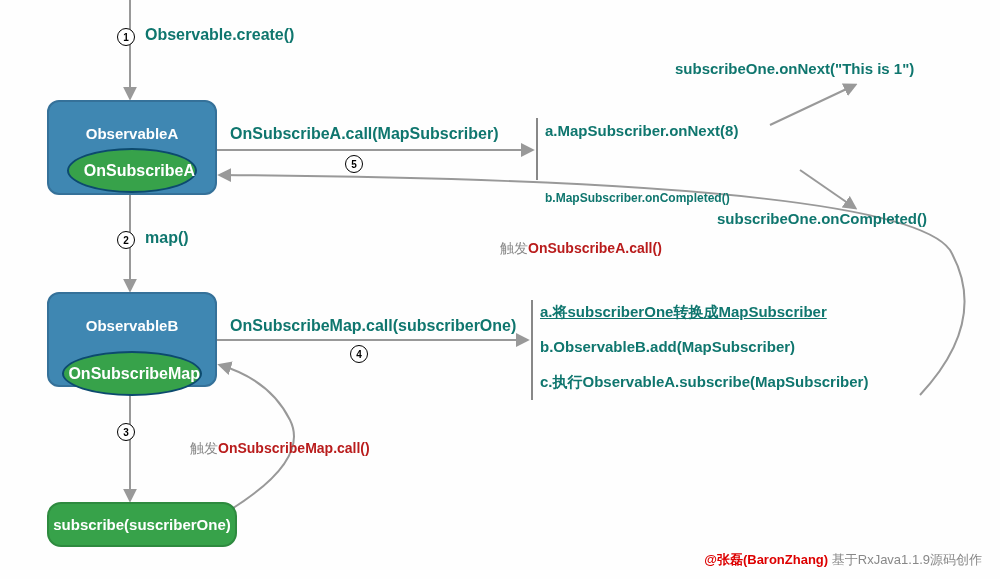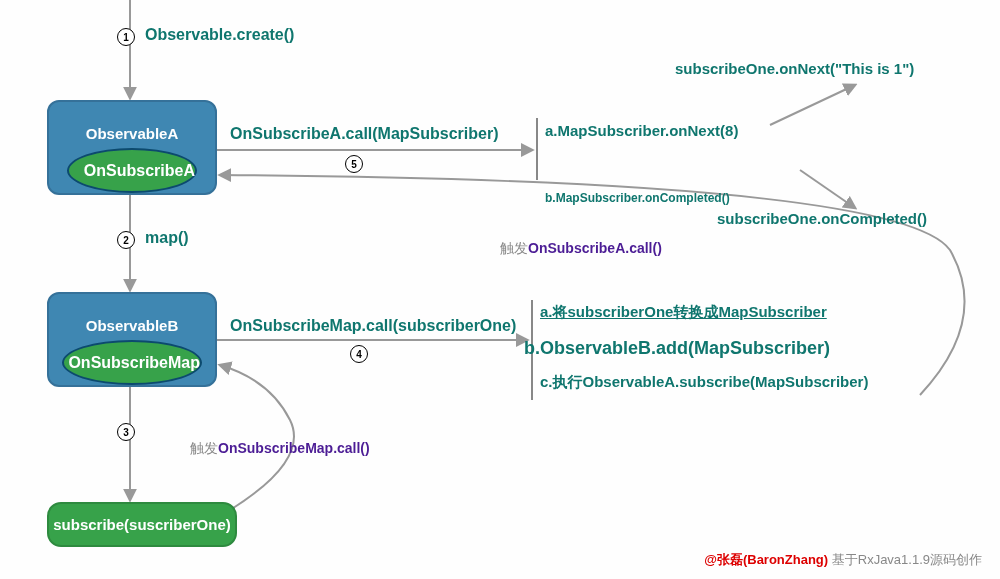--- a/index.html
+++ b/index.html
@@ -41,21 +41,21 @@
   .green-box {
     background: #37a24a;
     border: 2px solid #2e8a3f;
     border-radius: 14px;
     color: #fff;
     display: flex; align-items: center; justify-content: center;
     font-size: 15px;
     padding: 10px 28px;
   }
   .trigger-text { color: #888; font-size: 14px; font-weight: normal; }
-  .trigger-text .em { font-weight: bold; color: #4c1d95; }
+  .trigger-text .em { font-weight: bold; color: #b91c1c; }
   .credit { color: #d00; font-size: 13px; font-weight: bold; }
   .credit .gray { color: #888; font-weight: normal; }
   svg.bg { position: absolute; top: 0; left: 0; }
 </style>
 </head>
 <body>
 
 <svg class="bg" width="1000" height="579">
   <defs>
     <marker id="arrow-gray" viewBox="0 0 10 10" refX="8" refY="5" markerWidth="7" markerHeight="7" orient="auto-start-reverse">
@@ -102,31 +102,31 @@
 <div class="abs label-text" style="left:700px; top:210px; font-size:15px;margin-left:17px;">subscribeOne.onCompleted()</div>
 
 <div class="abs trigger-text" style="left:500px; top:240px;">
   <span>触发</span><span class="em">OnSubscribeA.call()</span>
 </div>
 
 <div class="abs step-circle" style="left:117px; top:231px;">2</div>
 <div class="abs label-text" style="left:145px; top:229px;">map()</div>
 
 <div class="abs blue-box" style="left:47px; top:292px; width:170px; height:95px;">
-  <div style="font-size:15px; margin-bottom:6px;">ObservableB</div>
+  <div style="font-size:15px; margin-bottom:17px;">ObservableB</div>
   <div class="green-pill" style="width:140px; height:45px; margin:0 auto;">
     <span>OnSubscribeMap</span>
   </div>
 </div>
 
 <div class="abs label-text" style="left:230px; top:317px;">OnSubscribeMap.call(subscriberOne)</div>
 <div class="abs step-circle" style="left:350px; top:345px;">4</div>
 
 <div class="abs label-text" style="left:540px; top:303px; font-size:15px;text-decoration:underline;">a.将subscriberOne转换成MapSubscriber</div>
-<div class="abs label-text" style="left:524px; top:338px; font-size:18px;">b.ObservableB.add(MapSubscriber)</div>
+<div class="abs label-text" style="left:540px; top:338px; font-size:15px;">b.ObservableB.add(MapSubscriber)</div>
 <div class="abs label-text" style="left:540px; top:373px; font-size:15px;text-align:right;">c.执行ObservableA.subscribe(MapSubscriber)</div>
 
 <div class="abs step-circle" style="left:117px; top:423px;">3</div>
 
 <div class="abs trigger-text" style="left:190px; top:440px;">
   <span>触发</span><span class="em">OnSubscribeMap.call()</span>
 </div>
 
 <div class="abs green-box" style="left:47px; top:502px; width:190px; height:45px;">
   <span>subscribe(suscriberOne)</span>

